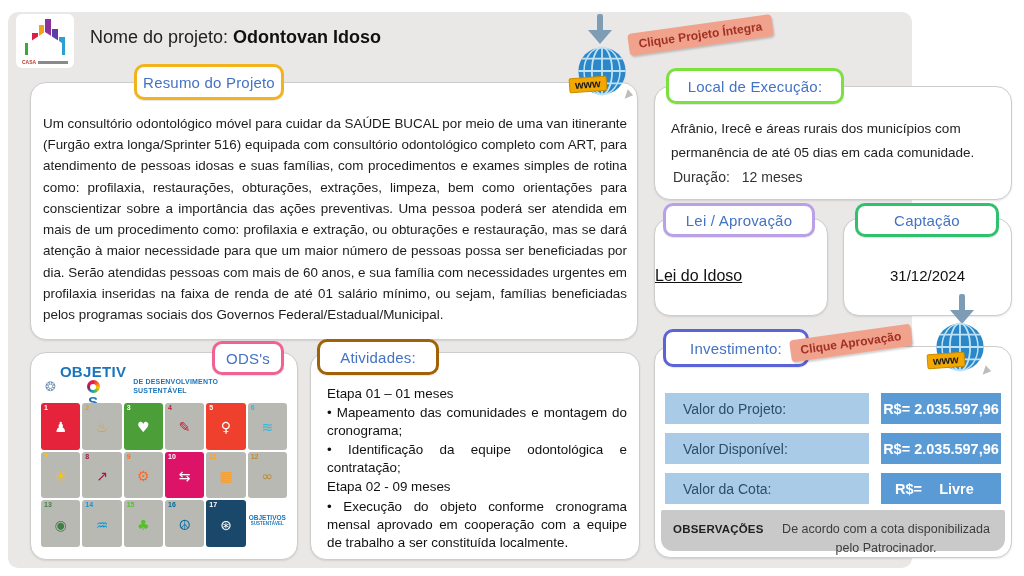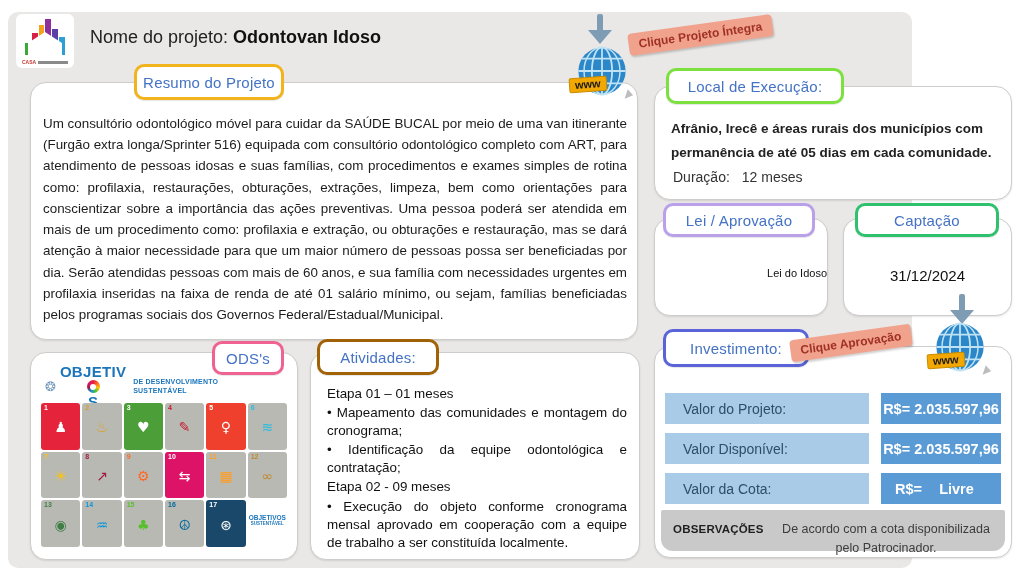--- a/index.html
+++ b/index.html
@@ -41,27 +41,27 @@
   
   #resumo-panel { left:30px; top:82px; width:608px; height:258px; }
   #resumo-chip { left:134px; top:64px; width:150px; height:36px; border:3px solid #f2b31c; }
   #resumo-body { position:absolute; left:12px; right:10px; top:30px; font-size:13.4px; line-height:1.585;
                  text-align:justify; color:#1c1c1c; }
 
   
   #local-panel { left:654px; top:86px; width:358px; height:114px; }
   #local-chip { left:666px; top:68px; width:178px; height:36px; border:3px solid #7ce03e; }
   #local-body { position:absolute; left:16px; right:12px; top:34px; font-size:13.5px; color:#222; }
-  #local-body .ln { margin-bottom:9px;font-weight:bold; }
+  #local-body .ln { margin-bottom:9px; }
   #local-dur { font-size:14px; color:#333; display:flex; gap:12px; padding-left:2px; }
 
   
   #lei-panel { left:654px; top:218px; width:174px; height:98px; }
   #lei-chip { left:663px; top:203px; width:152px; height:34px; border:3px solid #b9a0e8; }
-  #lei-value { position:absolute; left:0; right:0; top:48px; text-align:right; font-size:11px; color:#111; }
+  #lei-value { position:absolute; left:0; right:0; top:48px; text-align:left; font-size:16px; color:#111;text-decoration:underline; }
   #cap-panel { left:843px; top:218px; width:169px; height:98px; }
   #cap-chip { left:855px; top:203px; width:144px; height:34px; border:3px solid #2fc16e; }
   #cap-value { position:absolute; left:0; right:0; top:48px; text-align:center; font-size:15px; color:#111; }
 
   
   #inv-panel { left:654px; top:346px; width:358px; height:212px; }
   #inv-chip { left:663px; top:329px; width:146px; height:38px; border:3px solid #5a63d8; }
   #inv-rows { position:absolute; left:10px; right:10px; top:46px; }
   .inv-row { display:flex; height:31px; margin-bottom:9px; }
   .inv-label { flex:0 0 204px; background:#a9cbe8; display:flex; align-items:center; padding-left:18px;

